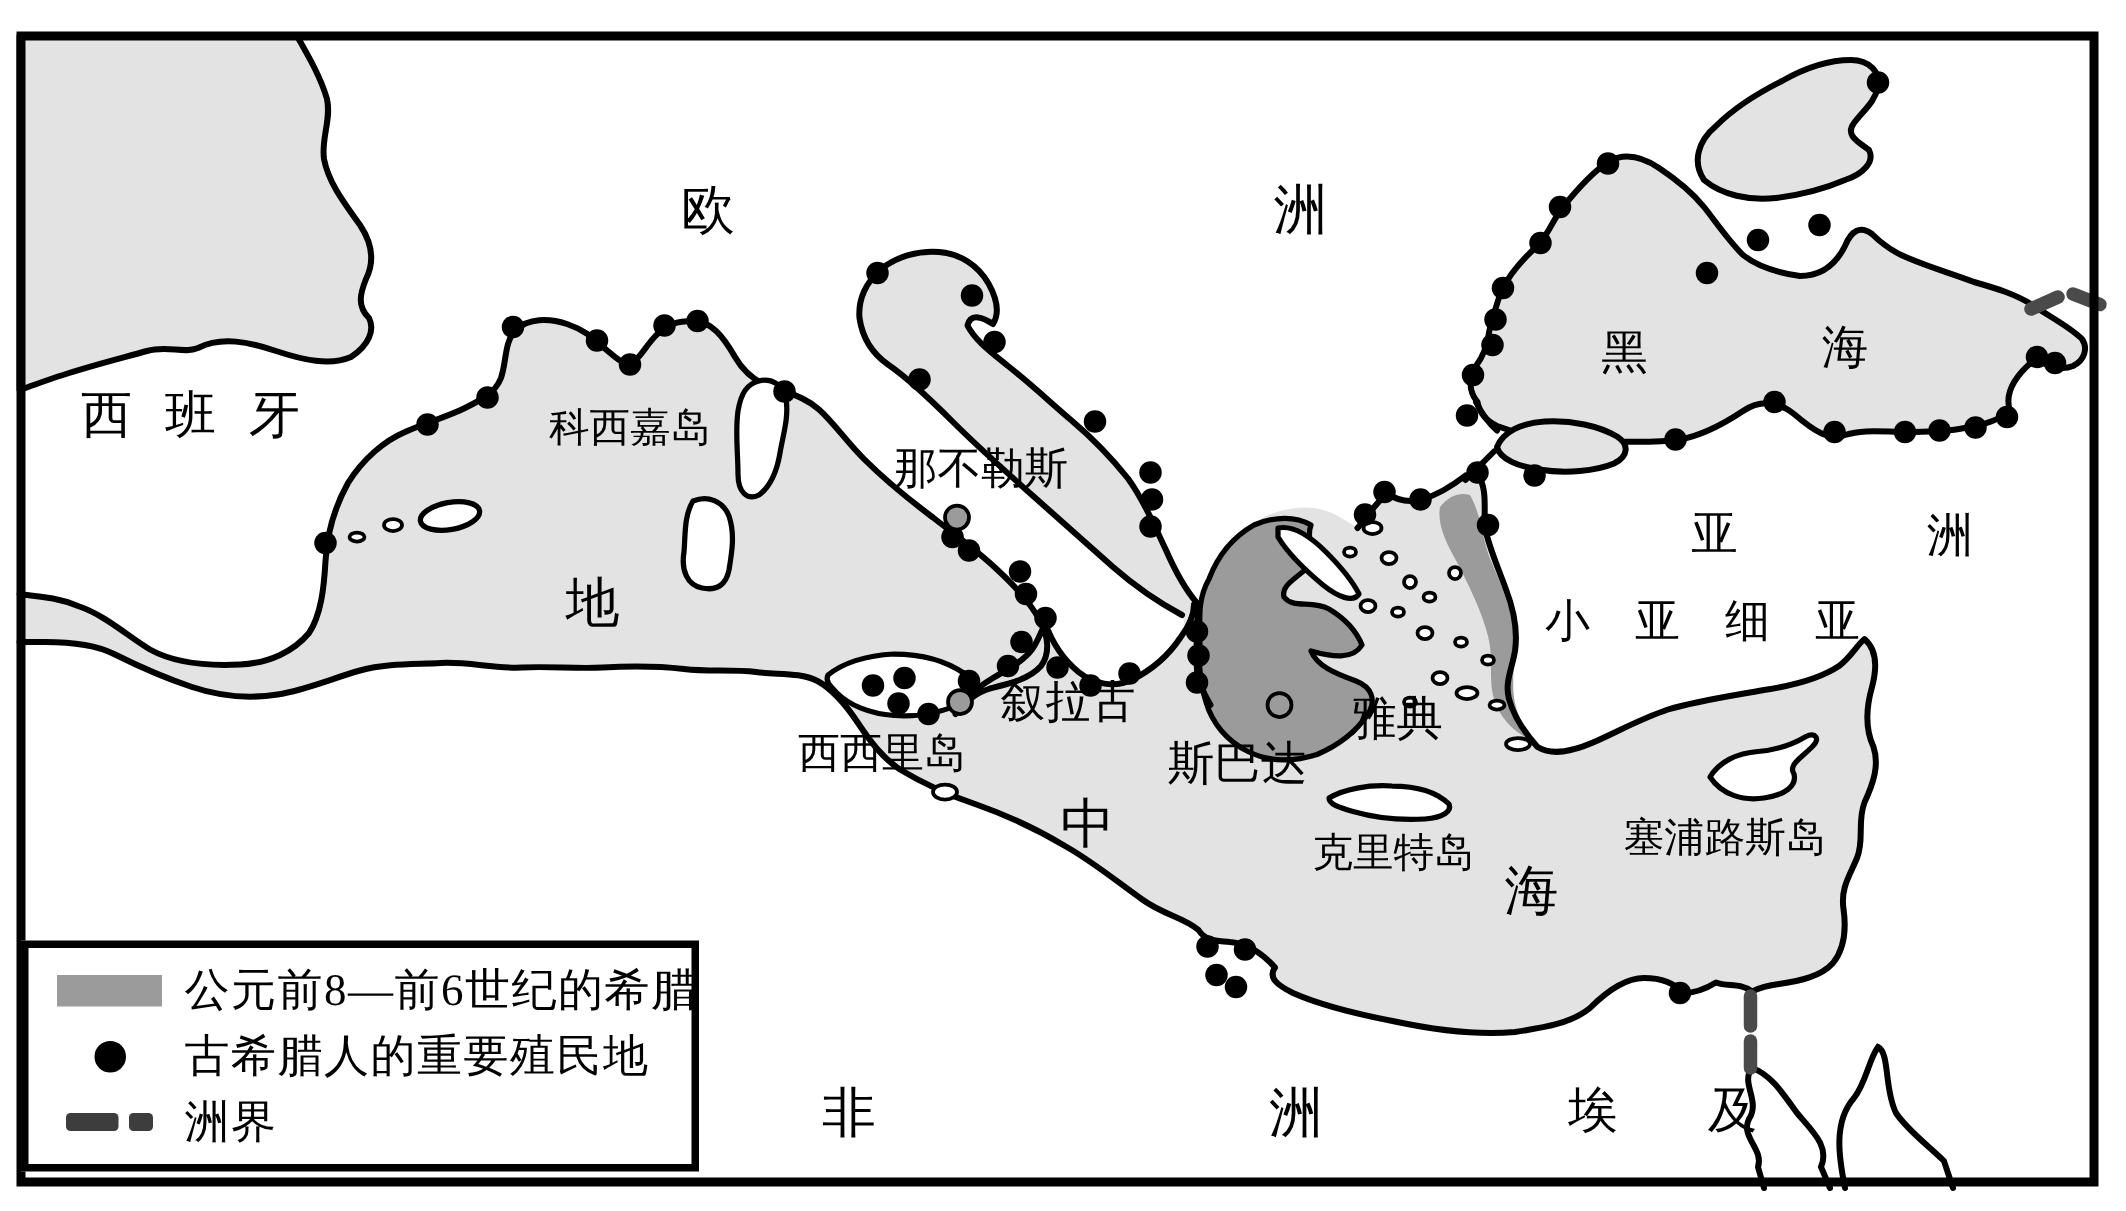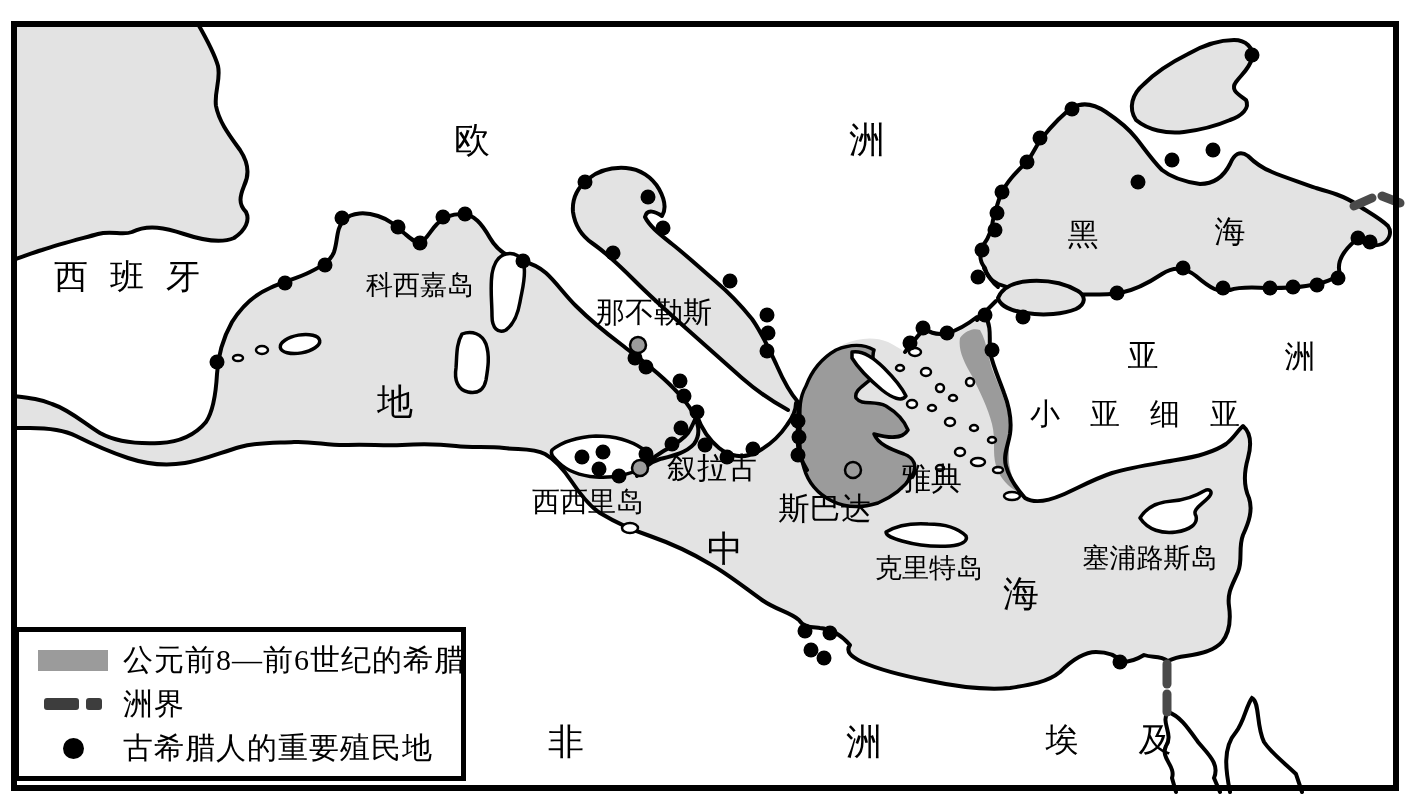--- a/index.html
+++ b/index.html
@@ -301,27 +301,27 @@
 
   <div id="legend">
     <div class="legend-row">
       <span class="legend-key">
           <span class="key-area"></span>
         </span>
       <span class="legend-label">公元前8—前6世纪的希腊</span>
     </div>
     <div class="legend-row">
       <span class="legend-key">
+          <span class="key-dot"></span>
+        </span>
+      <span class="legend-label">古希腊人的重要殖民地</span>
+    </div>
+    <div class="legend-row">
+      <span class="legend-key">
         <span class="key-dash">
             <span class="d1"></span>
             <span class="d2"></span>
           </span>
       </span>
       <span class="legend-label">洲界</span>
     </div>
-    <div class="legend-row">
-      <span class="legend-key">
-          <span class="key-dot"></span>
-        </span>
-      <span class="legend-label">古希腊人的重要殖民地</span>
-    </div>
   </div>
 </div>
 
 </body></html>

